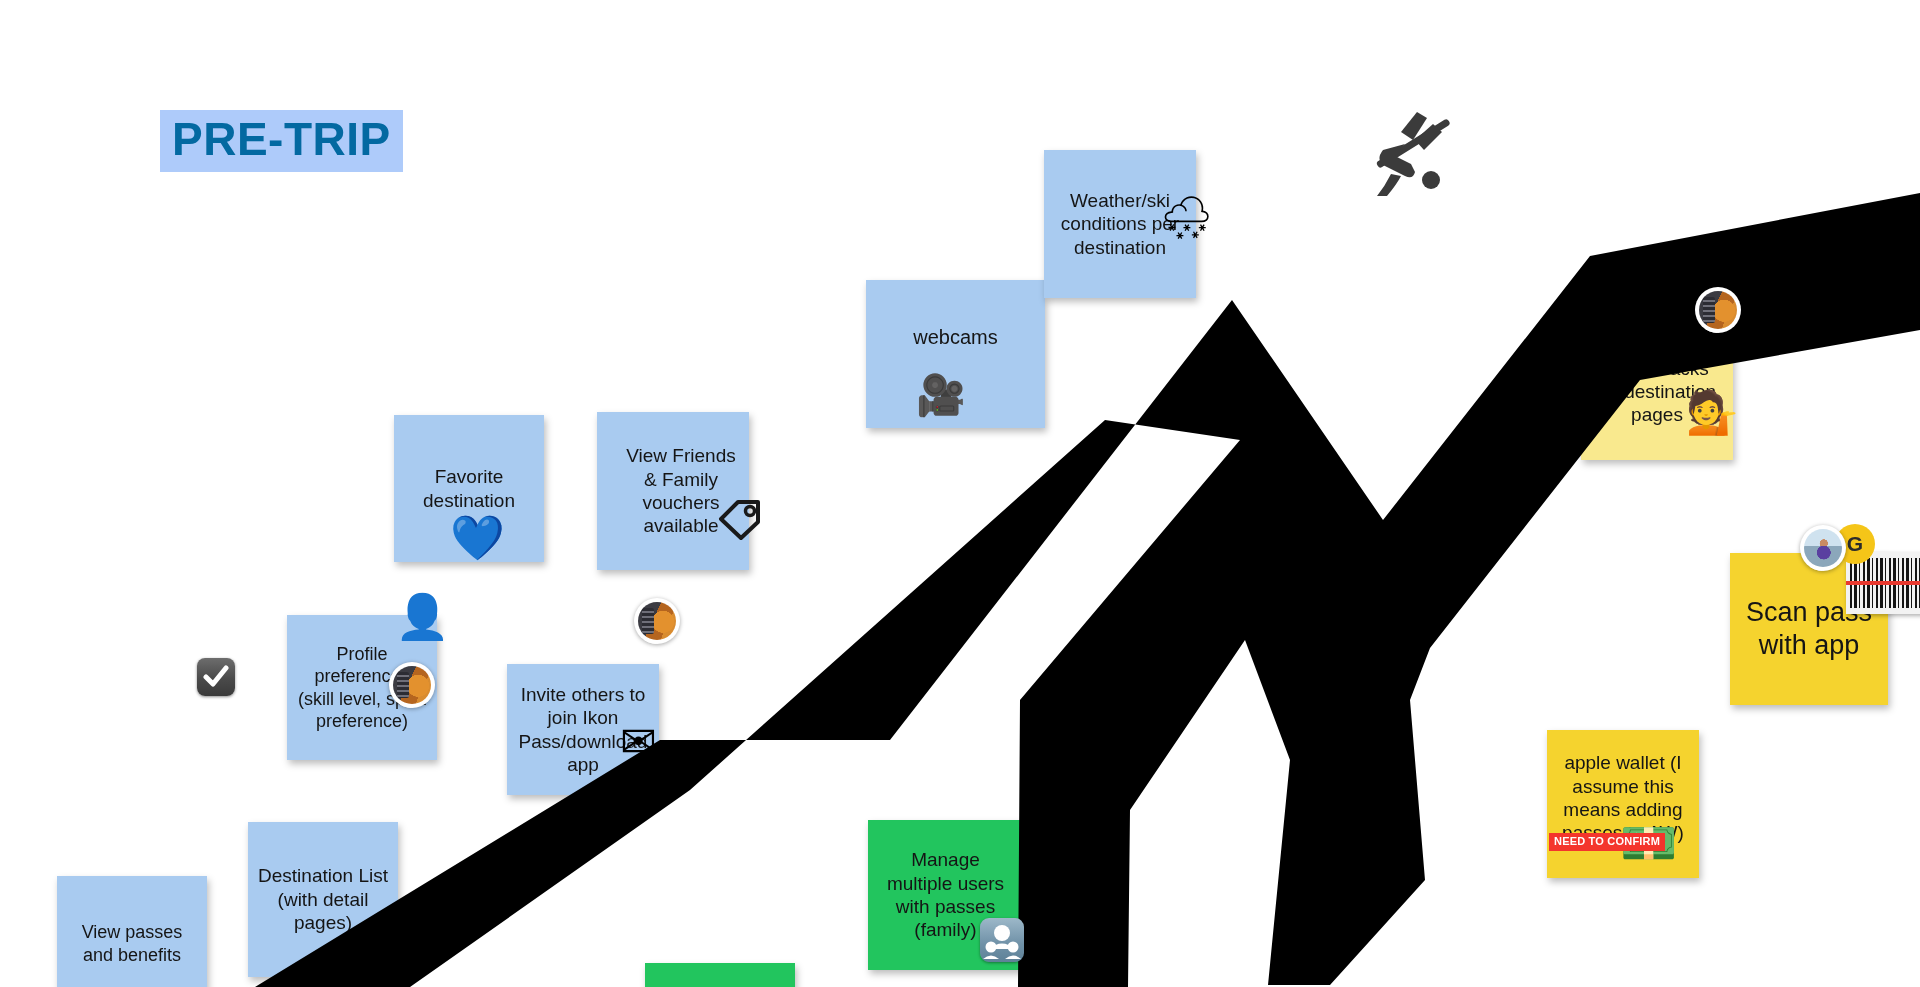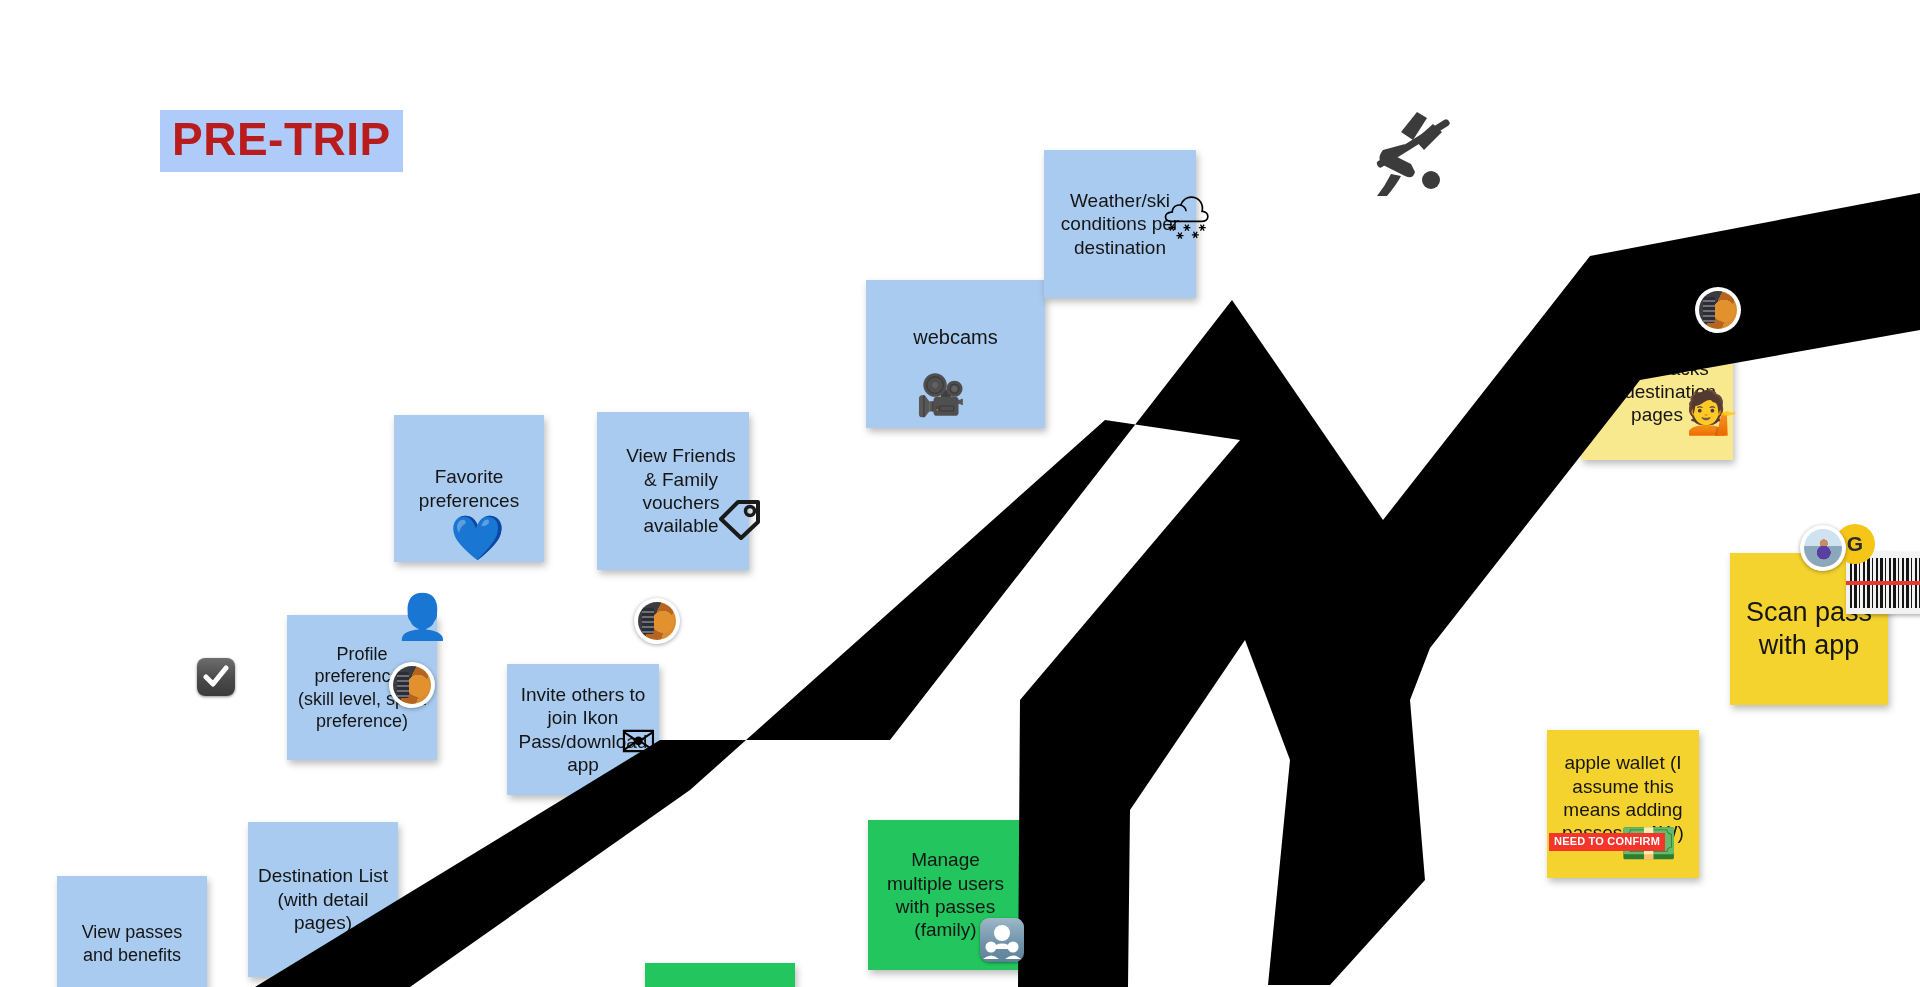--- a/index.html
+++ b/index.html
@@ -34,21 +34,21 @@
     height: 987px;
     z-index: 1;
     pointer-events: none;
   }
 
   
   .section-title {
     position: absolute;
     z-index: 6;
     background: #aecbfa;
-    color: #b91c1c;
+    color: #0369a1;
     font-weight: bold;
     letter-spacing: .5px;
     padding: 6px 12px 10px 12px;
     line-height: 1;
     white-space: nowrap;
   }
 
   
   .note {
     position: absolute;
@@ -278,21 +278,21 @@
   <div class="avatar-bubble" style="left:389px; top:662px;">
     <span class="av-inner av-boot"></span>
   </div>
 
   <div class="note blue" style="left:248px; top:822px; width:150px; height:155px; font-size:19px;">
     <span class="note-text">Destination List (with detail pages)</span>
   </div>
   <div class="badge emoji" style="left:343px; top:935px; font-size:42px;">🏔</div>
 
   <div class="note blue" style="left:394px; top:415px; width:150px; height:147px; font-size:19px;">
-    <span class="note-text">Favorite preferences</span>
+    <span class="note-text">Favorite destination</span>
   </div>
   <div class="badge emoji" style="left:450px; top:516px; font-size:44px;">💙</div>
 
   <div class="note blue" style="left:597px; top:412px; width:152px; height:158px; font-size:19px;padding-left:25px;">
     <span class="note-text">View Friends &amp; Family vouchers available</span>
   </div>
   <svg class="badge" style="left:714px; top:492px;" width="50" height="50" viewBox="0 0 50 50">
     <path d="M7 27 L24 10 L44 10 L44 30 L27 46 Z" fill="none" stroke="#1a1a1a" stroke-width="4" stroke-linejoin="round"></path>
     <circle cx="36" cy="19" r="4.5" fill="none" stroke="#1a1a1a" stroke-width="3.5"></circle>
   </svg>

